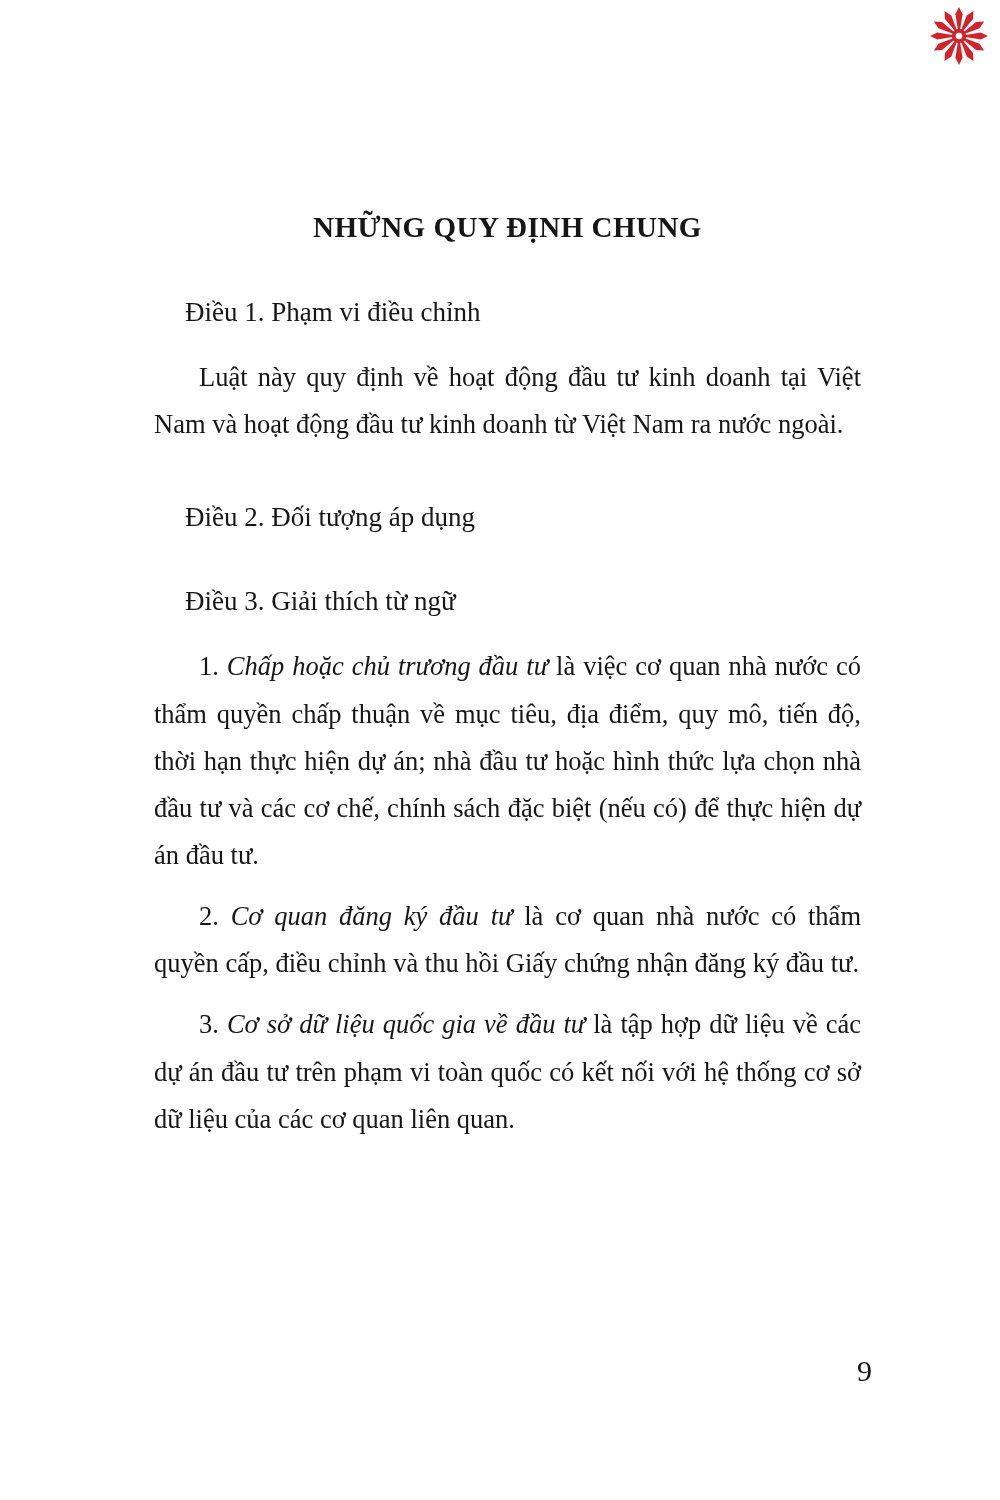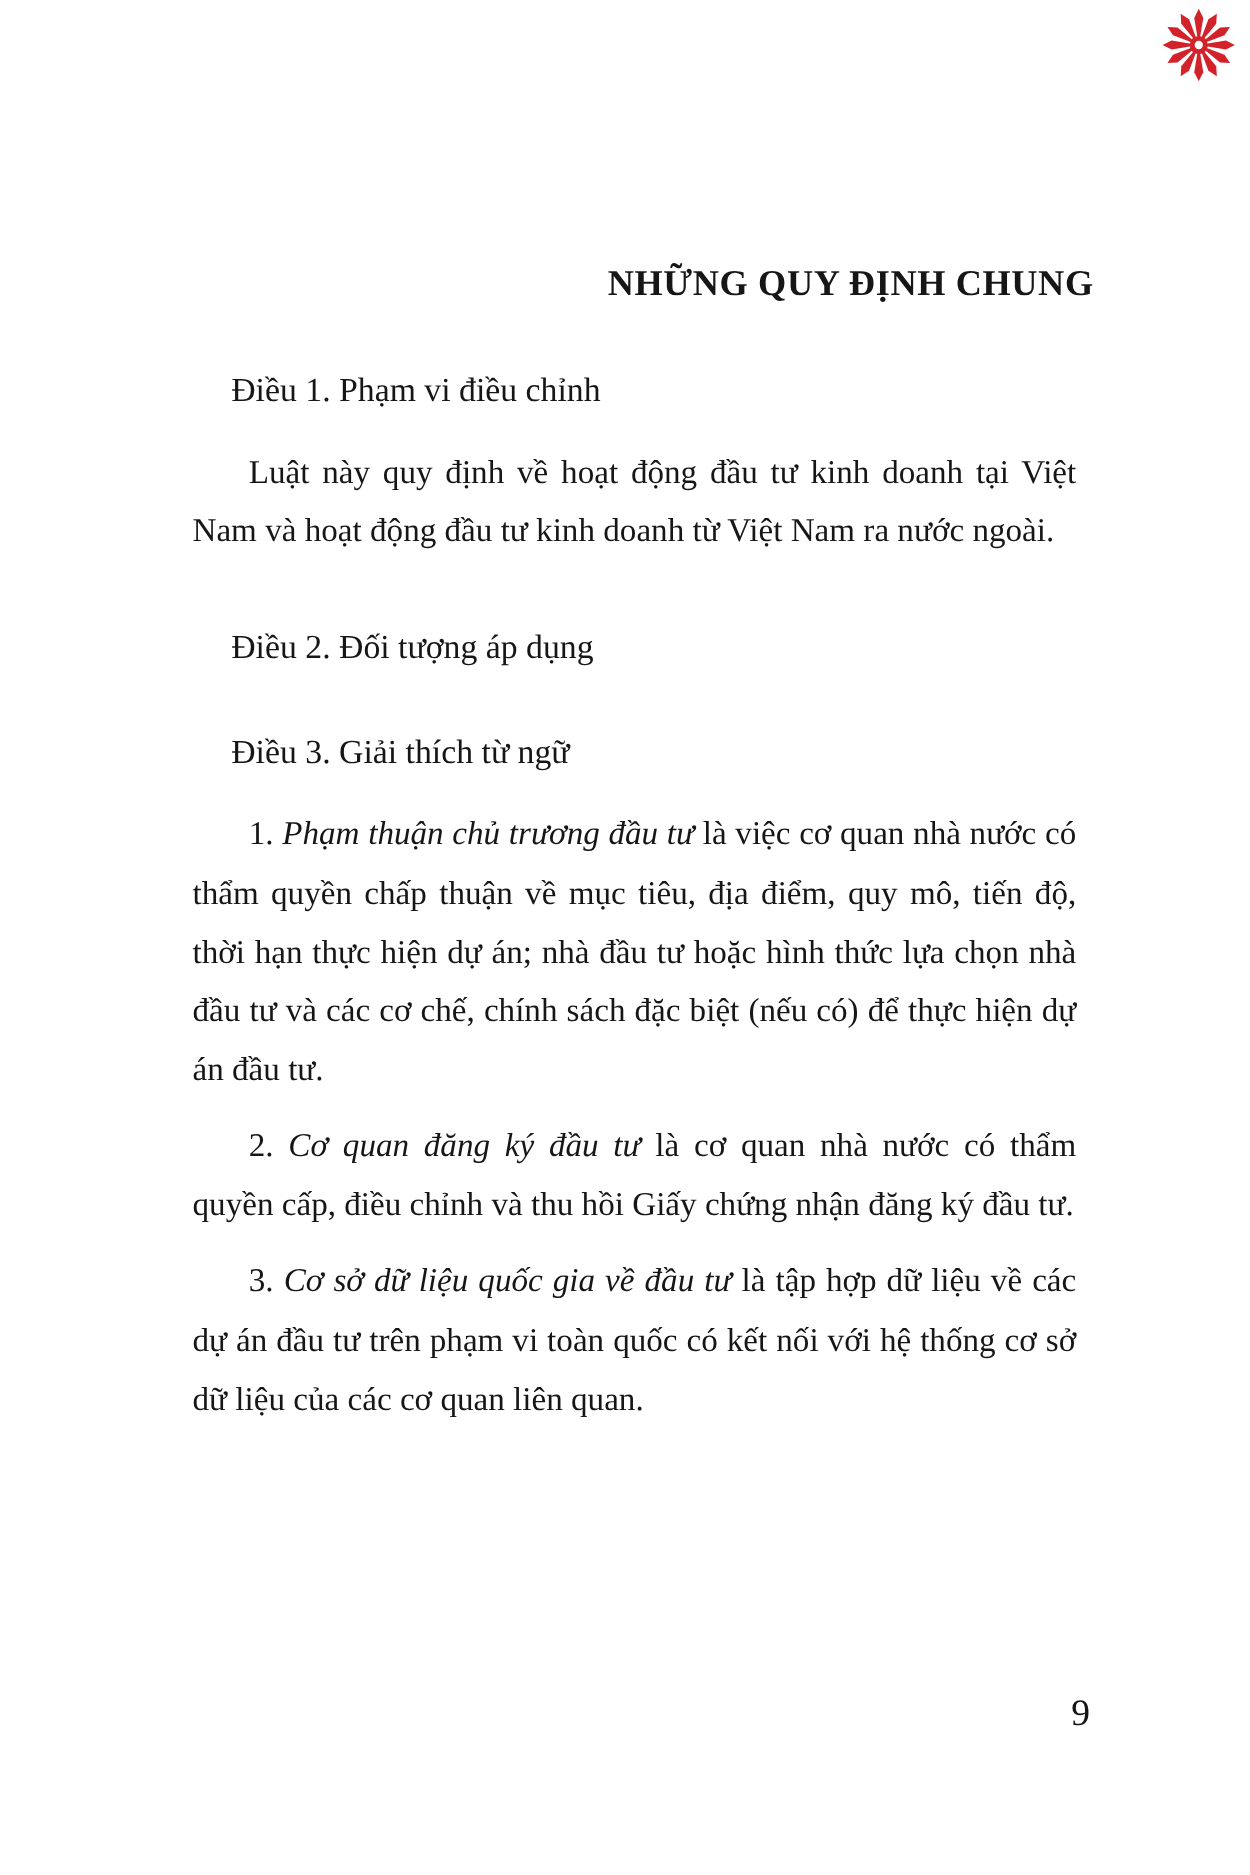--- a/index.html
+++ b/index.html
@@ -26,21 +26,21 @@
     padding: 190px 125px 0 140px;
   }
   .chapter-label {
     text-align: center;
     font-weight: bold;
     font-style: italic;
     font-size: 32px;
     line-height: 1.1;
   }
   .chapter-title {
-    text-align: right;
+    text-align: center;
     font-weight: bold;
     font-size: 29px;
     margin-top: 22px;
     letter-spacing: 0.5px;
     line-height: 1.1;
   }
   .section {
     margin-top: 52px;
   }
   .section-heading {
@@ -98,20 +98,20 @@
     <h2 class="section-heading">Điều 1. Phạm vi điều chỉnh</h2>
     <p class="para"><span>Luật này quy định về hoạt động đầu tư kinh doanh tại Việt Nam và hoạt động đầu tư kinh doanh từ Việt Nam ra nước ngoài.</span></p>
   </div>
 
   <div class="section">
     <h2 class="section-heading">Điều 2. Đối tượng áp dụng</h2>
   </div>
 
   <div class="section">
     <h2 class="section-heading">Điều 3. Giải thích từ ngữ</h2>
-    <p class="para"><span>1. </span><span class="italic">Phạm thuận chủ trương đầu tư</span><span> là việc cơ quan nhà nước có thẩm quyền chấp thuận về mục tiêu, địa điểm, quy mô, tiến độ, thời hạn thực hiện dự án; nhà đầu tư hoặc hình thức lựa chọn nhà đầu tư và các cơ chế, chính sách đặc biệt (nếu có) để thực hiện dự án đầu tư.</span></p>
+    <p class="para"><span>1. </span><span class="italic">Chấp hoặc chủ trương đầu tư</span><span> là việc cơ quan nhà nước có thẩm quyền chấp thuận về mục tiêu, địa điểm, quy mô, tiến độ, thời hạn thực hiện dự án; nhà đầu tư hoặc hình thức lựa chọn nhà đầu tư và các cơ chế, chính sách đặc biệt (nếu có) để thực hiện dự án đầu tư.</span></p>
     <p class="para"><span>2. </span><span class="italic">Cơ quan đăng ký đầu tư</span><span> là cơ quan nhà nước có thẩm quyền cấp, điều chỉnh và thu hồi Giấy chứng nhận đăng ký đầu tư.</span></p>
     <p class="para"><span>3. </span><span class="italic">Cơ sở dữ liệu quốc gia về đầu tư</span><span> là tập hợp dữ liệu về các dự án đầu tư trên phạm vi toàn quốc có kết nối với hệ thống cơ sở dữ liệu của các cơ quan liên quan.</span></p>
   </div>
 
 </div>
 
 <div class="page-number">9</div>
 
 </body></html>

